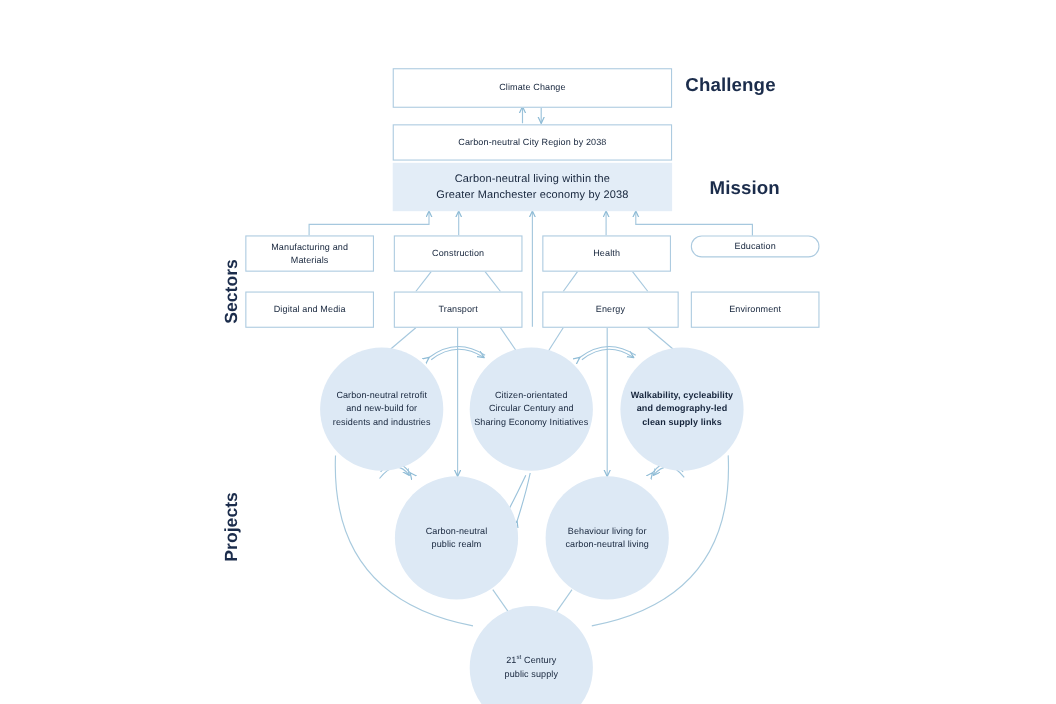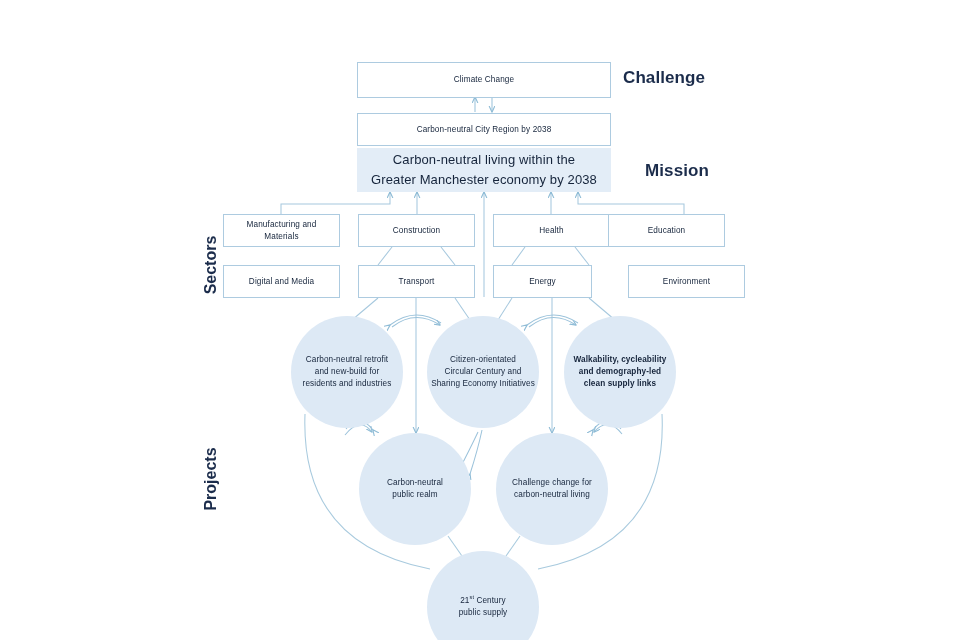--- a/index.html
+++ b/index.html
@@ -46,21 +46,21 @@
   }
   .mission-box {
     position: absolute;
     box-sizing: border-box;
     background: #e3edf7;
     border: none;
     display: flex;
     align-items: center;
     justify-content: center;
     text-align: center;
-    font-size: 13px;
+    font-size: 10px;
     line-height: 1.55;
     letter-spacing: 0.12px;
     color: #15243b;
   }
   .circle {
     position: absolute;
     box-sizing: border-box;
     border-radius: 50%;
     background: #dde9f5;
     display: flex;
@@ -173,31 +173,31 @@
 
   <div class="node-box" style="left:223px; top:170px; width:117px; height:33px;">
     <span>Manufacturing and Materials</span>
   </div>
   <div class="node-box" style="left:358px; top:170px; width:117px; height:33px;">
     <span>Construction</span>
   </div>
   <div class="node-box" style="left:493px; top:170px; width:117px; height:33px;">
     <span>Health</span>
   </div>
-  <div class="node-box" style="left:608px; top:170px; width:117px; height:33px;">
+  <div class="node-box" style="left:628px; top:170px; width:117px; height:20px;border-radius:11px;">
     <span>Education</span>
   </div>
 
   <div class="node-box" style="left:223px; top:221px; width:117px; height:33px;">
     <span>Digital and Media</span>
   </div>
   <div class="node-box" style="left:358px; top:221px; width:117px; height:33px;">
     <span>Transport</span>
   </div>
-  <div class="node-box" style="left:493px; top:221px; width:99px; height:33px;">
+  <div class="node-box" style="left:493px; top:221px; width:124px; height:33px;">
     <span>Energy</span>
   </div>
   <div class="node-box" style="left:628px; top:221px; width:117px; height:33px;">
     <span>Environment</span>
   </div>
 
   <div class="side-label" style="left:161px; top:426px; width:100px;">Projects</div>
 
   <div class="circle" style="left:291px; top:272px; width:112px; height:112px;">
     <div>
@@ -225,21 +225,21 @@
 
   <div class="circle" style="left:359px; top:389px; width:112px; height:112px;">
     <div>
       <span class="c-txt">Carbon-neutral</span>
       <span class="c-txt">public realm</span>
     </div>
   </div>
 
   <div class="circle" style="left:496px; top:389px; width:112px; height:112px;">
     <div>
-      <span class="c-txt">Challenge change for</span>
+      <span class="c-txt">Behaviour living for</span>
       <span class="c-txt">carbon-neutral living</span>
     </div>
   </div>
 
   <div class="circle" style="left:427px; top:507px; width:112px; height:112px;">
     <div>
       <span class="c-txt"><span>21</span><sup>st</sup><span> Century</span></span>
       <span class="c-txt">public supply</span>
     </div>
   </div>

